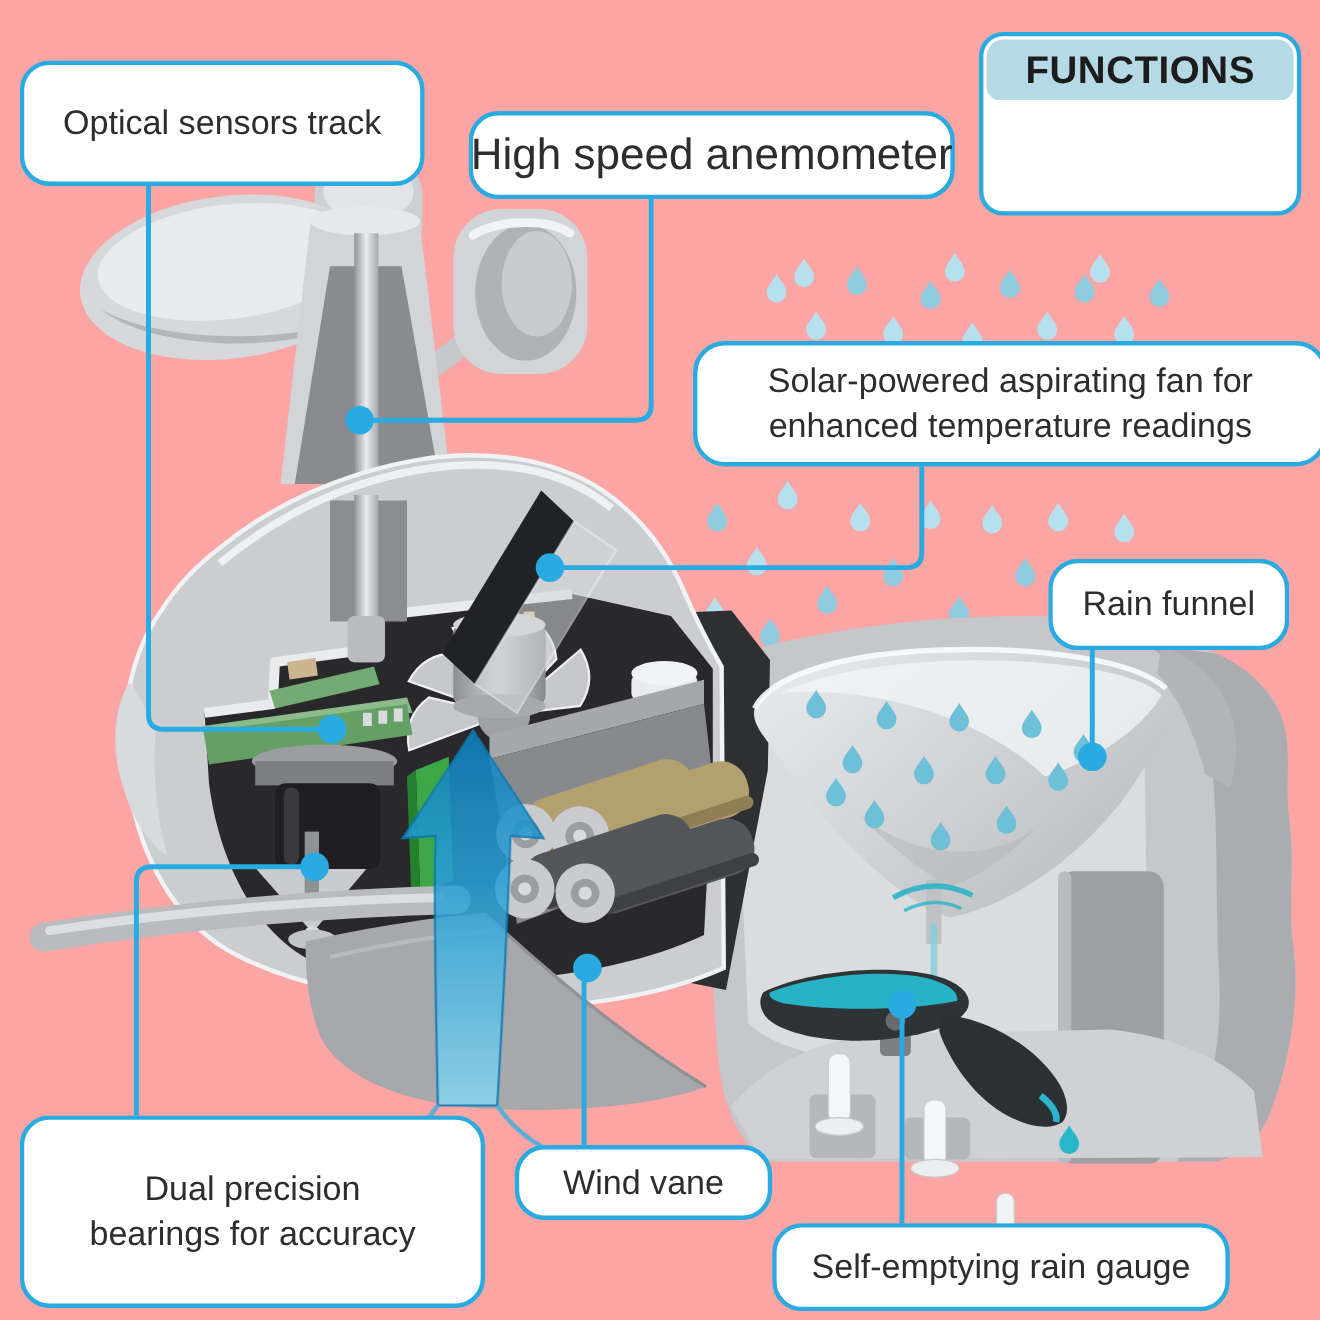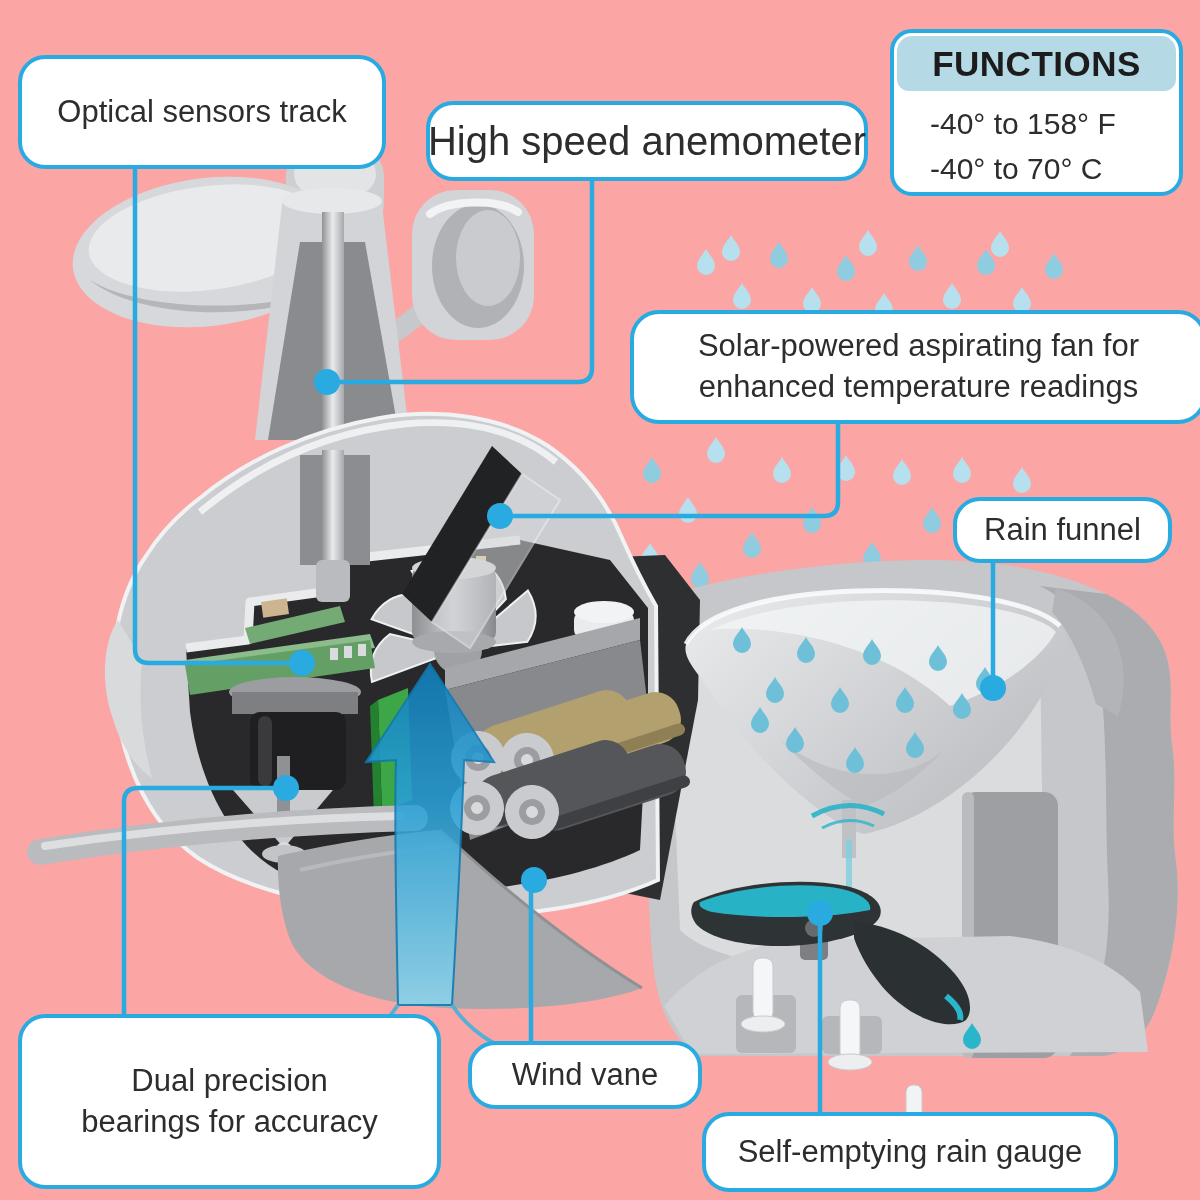--- a/index.html
+++ b/index.html
@@ -12,21 +12,21 @@
   .callout{
     position:absolute;background:#ffffff;border:4px solid var(--accent);
     border-radius:27px;display:flex;flex-direction:column;justify-content:center;
     align-items:center;text-align:center;color:#2d2d2d;font-size:31px;line-height:1.31;
     box-sizing:border-box;z-index:5;
   }
   .callout span{display:block;white-space:nowrap;}
   #callout-optical{left:18px;top:55px;width:368px;height:114px;}
   #callout-anemometer{left:426px;top:101px;width:442px;height:80px;font-size:40px;}
   #callout-solar{left:630px;top:310px;width:577px;height:114px;border-radius:29px;}
-  #callout-rain-funnel{left:953px;top:497px;width:219px;height:66px;}
+  #callout-rain-funnel{left:953px;top:508px;width:219px;height:83px;}
   #callout-dual{left:18px;top:1014px;width:423px;height:175px;text-align:right;}
   #callout-wind-vane{left:468px;top:1041px;width:234px;height:68px;}
   #callout-rain-gauge{left:702px;top:1112px;width:416px;height:80px;}
   .functions-box{
     position:absolute;left:890px;top:29px;width:293px;height:167px;
     background:#ffffff;border:4px solid var(--accent);border-radius:22px;
     box-sizing:border-box;overflow:hidden;z-index:5;
   }
   .fn-header{
     margin:3px 3px 0 3px;height:55px;background:#b6d9e6;
@@ -320,24 +320,20 @@
 <div class="callout" id="callout-optical">
   <span>Optical sensors track</span>
 </div>
 
 <div class="callout" id="callout-anemometer">
   <span>High speed anemometer</span>
 </div>
 
 <div class="functions-box">
   <div class="fn-header">FUNCTIONS</div>
-  <div class="fn-body">
-    <div>-40° to 158° F</div>
-    <div>-40° to 70° C</div>
-  </div>
 </div>
 
 <div class="callout" id="callout-solar">
   <span>Solar-powered aspirating fan for</span>
   <span>enhanced temperature readings</span>
 </div>
 
 <div class="callout" id="callout-rain-funnel">
   <span>Rain funnel</span>
 </div>

